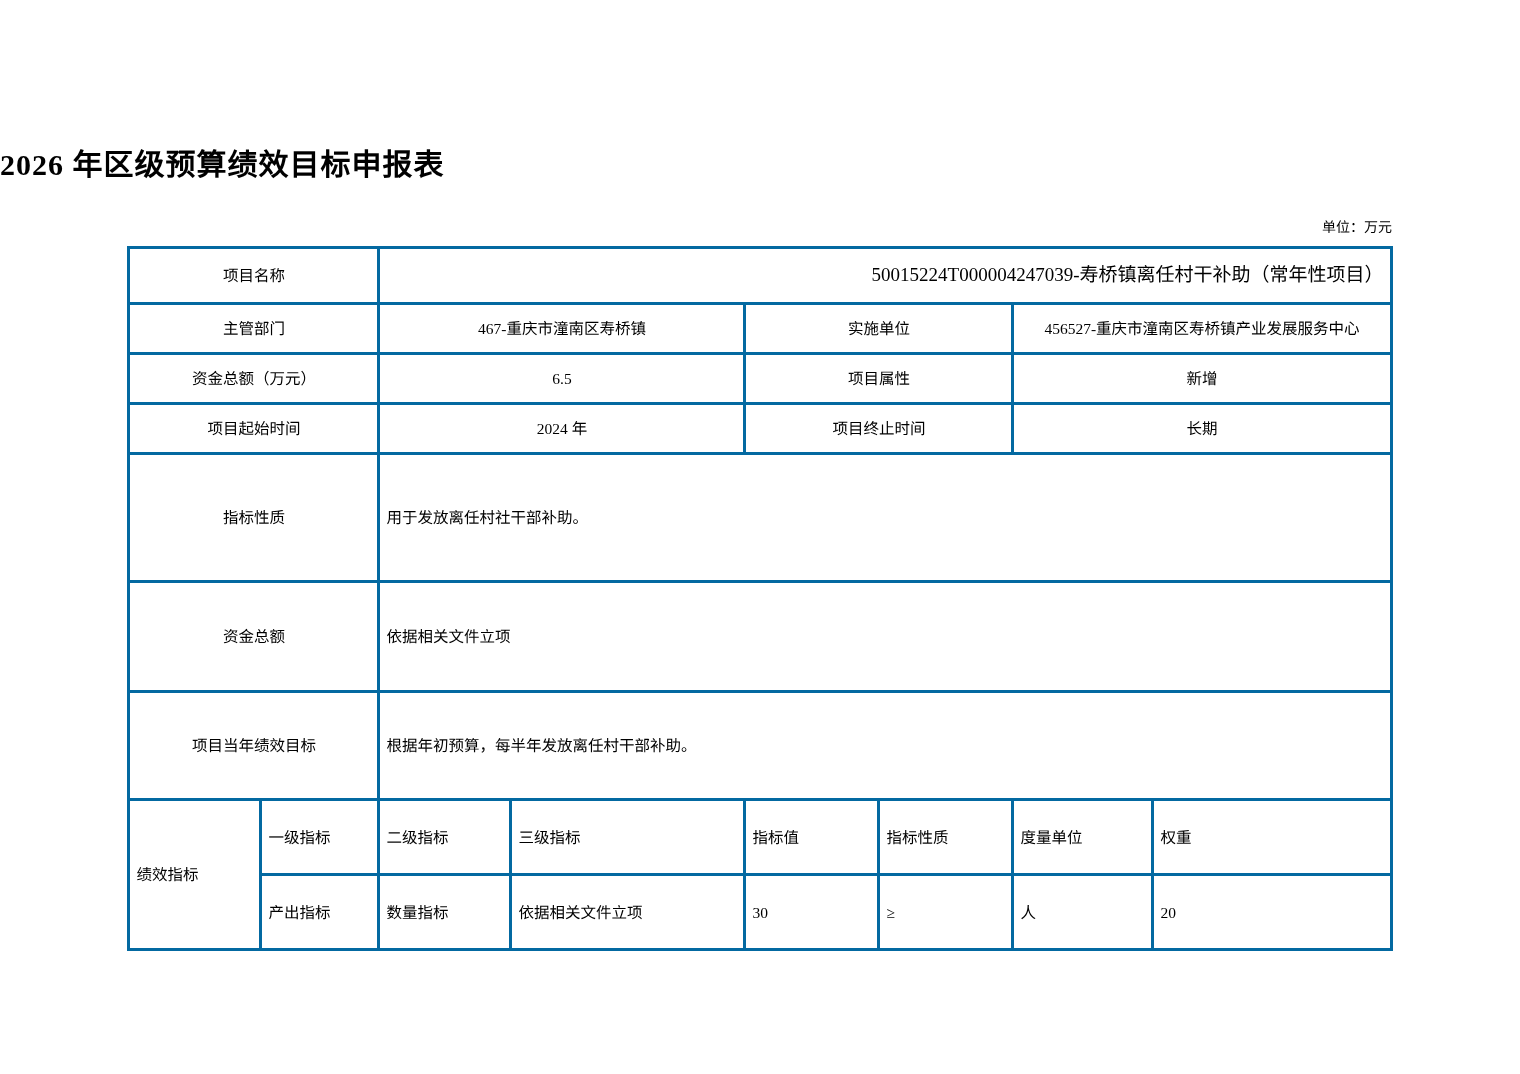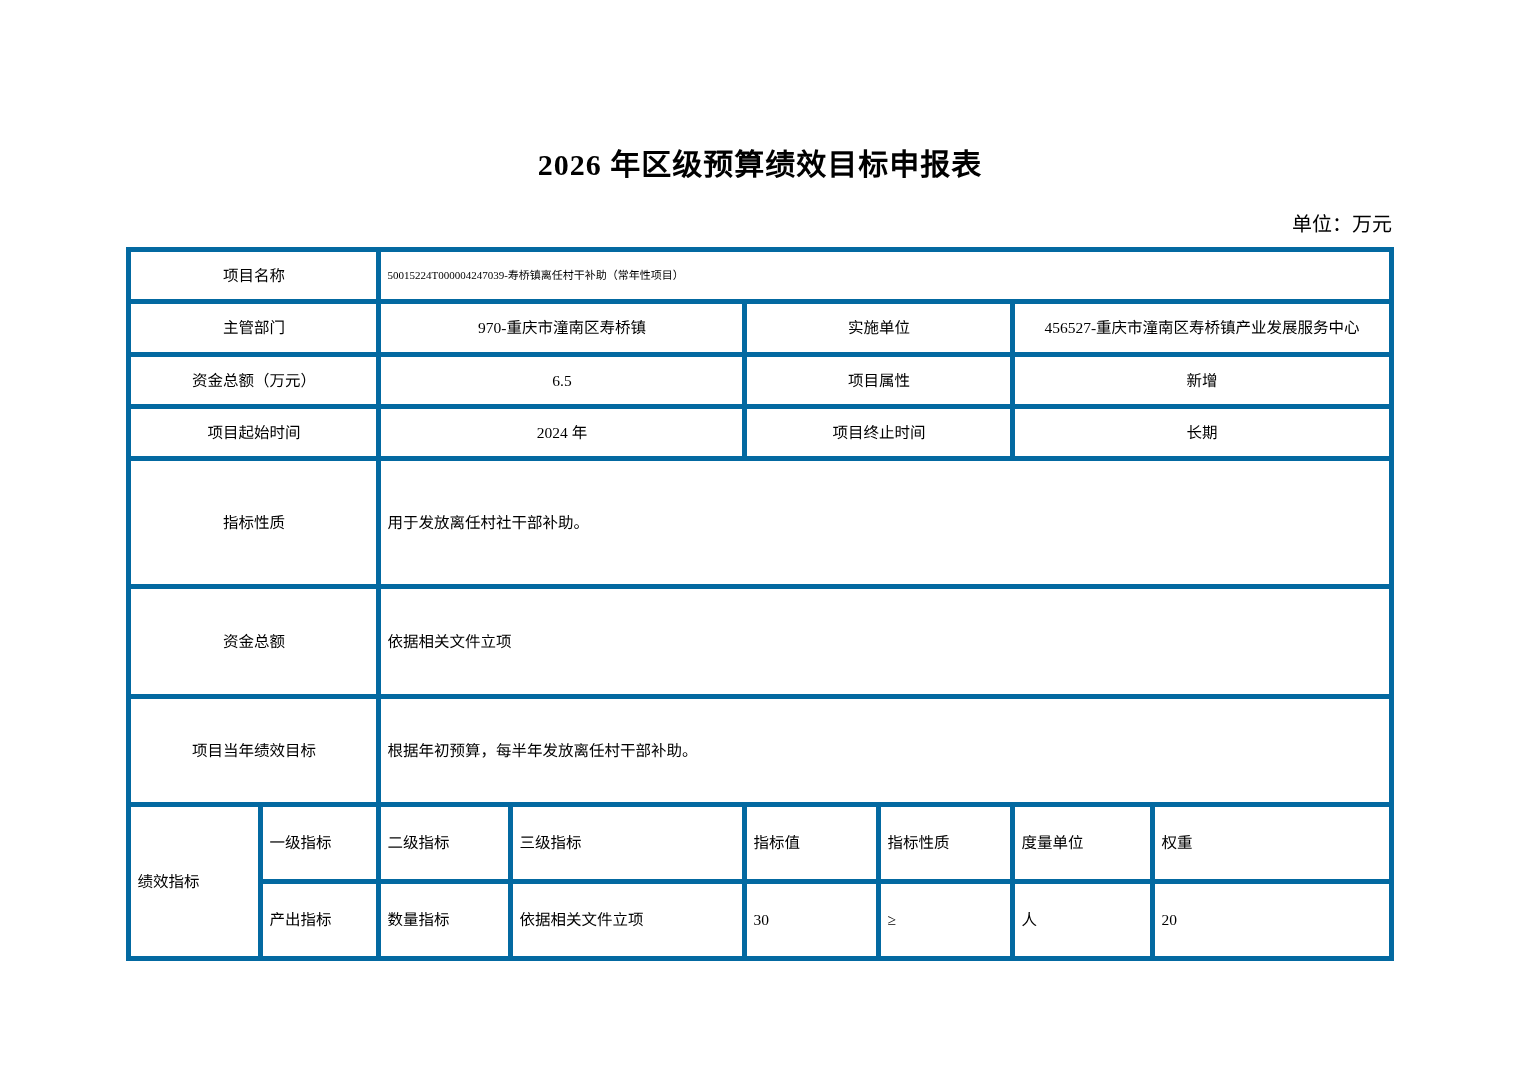--- a/index.html
+++ b/index.html
@@ -17,42 +17,41 @@
     overflow: hidden;
   }
   .page {
     width: 1520px;
     height: 1074px;
     box-sizing: border-box;
     padding: 0;
     position: relative;
   }
   .doc-title {
-    text-align: center;
     font-size: 30px;
     font-weight: bold;
     letter-spacing: 1px;
     margin-top: 140px;
     font-family: "Liberation Serif", "DejaVu Serif", serif;
   }
   .unit-line {
     text-align: right;
-    font-size: 20px;
-    margin-top: 24px;
+    font-size: 14px;
+    margin-top: 32px;
     margin-right: 128px;
   }
   table.main {
     border-collapse: collapse;
     margin: 10px auto 0 auto;
     width: 1262px;
     table-layout: fixed;
     font-size: 15.5px;
   }
   table.main td {
-    border: 5px solid #0369a1;
+    border: 3px solid #0369a1;
     padding: 12px 6px;
     vertical-align: middle;
     line-height: 1.5;
   }
   .c-center { text-align: center; }
   .c-left { text-align: left; }
   .row-h44 { height: 44px; }
   .row-h48 { height: 48px; }
   .label-cell {
     text-align: center;
@@ -64,21 +63,22 @@
   .big-label {
     text-align: center;
     vertical-align: middle;
   }
   .tall-1 { height: 128px; }
   .tall-2 { height: 110px; }
   .tall-3 { height: 108px; }
   .idx-head td { height: 48px; text-align: left; }
   .idx-row td { height: 48px; }
   .project-name-value {
-    font-size: 11px;
+    font-size: 19px;
+    text-align: right;
   }
 </style>
 </head>
 <body>
 
 <div class="page">
 
   <div class="doc-title">2026 年区级预算绩效目标申报表</div>
 
   <div class="unit-line">单位：万元</div>
@@ -95,21 +95,21 @@
       <col style="width:238px">
     </colgroup>
     <tbody>
       <tr class="row-h44">
         <td class="label-cell" colspan="2">项目名称</td>
         <td class="c-left project-name-value" colspan="6">50015224T000004247039-寿桥镇离任村干补助（常年性项目）</td>
       </tr>
 
       <tr class="row-h48">
         <td class="label-cell" colspan="2">主管部门</td>
-        <td class="c-center" colspan="2">970-重庆市潼南区寿桥镇</td>
+        <td class="c-center" colspan="2">467-重庆市潼南区寿桥镇</td>
         <td class="c-center" colspan="2">实施单位</td>
         <td class="c-center" colspan="2">456527-重庆市潼南区寿桥镇产业发展服务中心</td>
       </tr>
 
       <tr class="row-h48">
         <td class="label-cell" colspan="2">资金总额（万元）</td>
         <td class="c-center" colspan="2">6.5</td>
         <td class="c-center" colspan="2">项目属性</td>
         <td class="c-center" colspan="2">新增</td>
       </tr>

